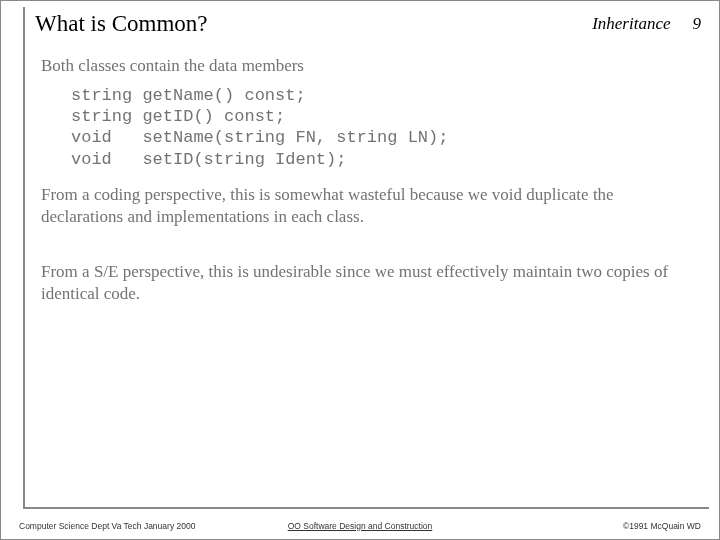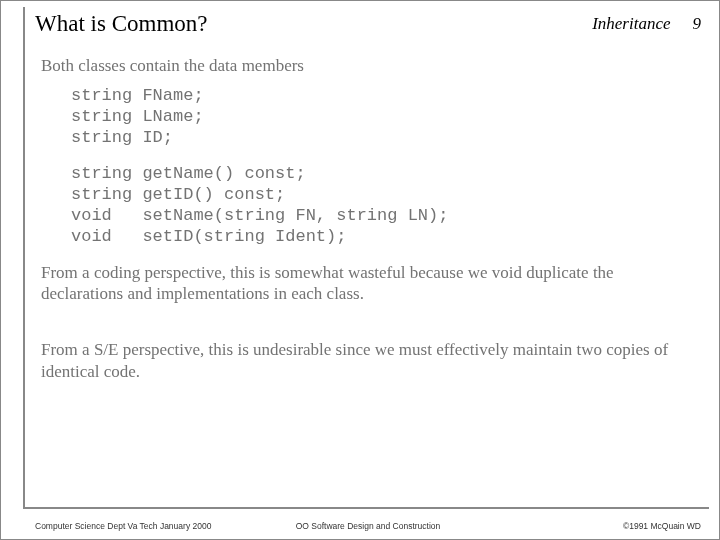--- a/index.html
+++ b/index.html
@@ -68,44 +68,40 @@
     position: absolute;
     bottom: 8px;
     left: 18px;
     right: 18px;
     display: flex;
     justify-content: space-between;
     align-items: center;
     font-family: Arial, Helvetica, sans-serif;
     font-size: 8.5px;
     color: #333;
-    margin-left: 16px;
   }
-  .footer .center { position: absolute; left: 0; right: 0; text-align: center; }
+  .footer .center { position: absolute; left: 0; right: 0; text-align: center; text-decoration: underline; }
   .footer .left, .footer .right { position: relative; z-index: 1; }
 </style>
 </head>
 <body>
 
 <div class="slide">
   <div class="inner-border"></div>
 
   <div class="header">
     <div class="title">What is Common?</div>
     <div class="header-right">
       <span class="topic">Inheritance</span>
       <span class="num">9</span>
     </div>
   </div>
 
   <div class="body">
     <div class="para">Both classes contain the data members</div>
-    <div class="code">string FName;
-string LName;
-string ID;</div>
     <div class="code">string getName() const;
 string getID() const;
 void   setName(string FN, string LN);
 void   setID(string Ident);</div>
     <div class="para">From a coding perspective, this is somewhat wasteful because we void duplicate the declarations and implementations in each class.</div>
     <div class="sp2"></div>
     <div class="para">From a S/E perspective, this is undesirable since we must effectively maintain two copies of identical code.</div>
   </div>
 
   <div class="footer">

